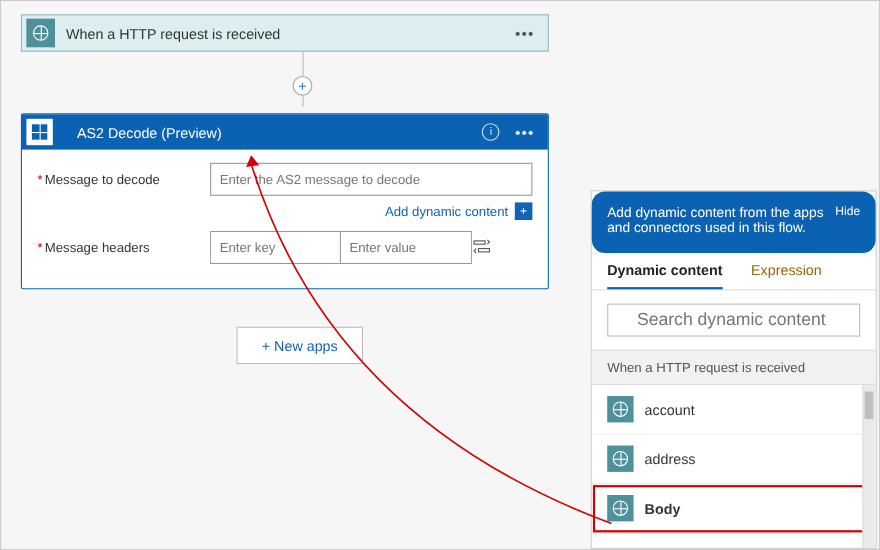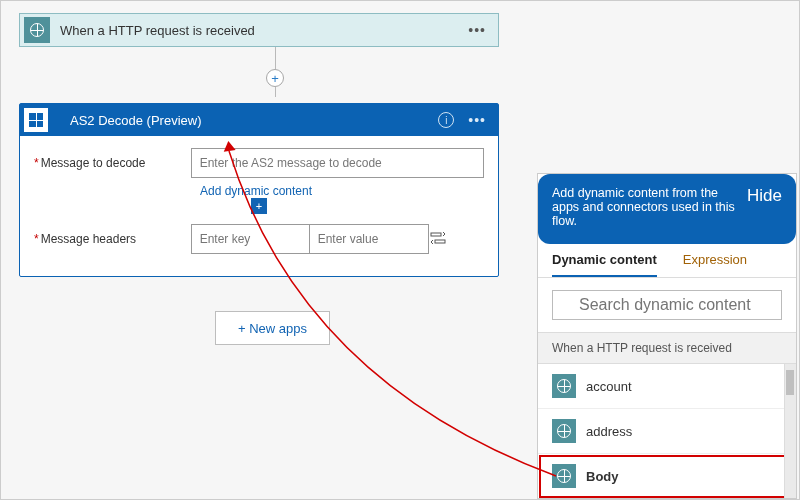--- a/index.html
+++ b/index.html
@@ -34,40 +34,40 @@
   .action-header .ellipsis { color: #dbeaf7; }
   .action-body { padding: 12px 14px 18px 14px; }
   .field-row { display: flex; align-items: center; margin-bottom: 4px; }
   .req { color: #c40000; font-size: 12px; margin-right: 2px; }
   .field-label { font-size: 12px; color: #333; width: 150px; }
   .text-input {
     height: 30px; border: 1px solid #999; font-size: 12px; padding: 0 8px; color: #333; background: #fff;
   }
   .text-input::placeholder { color: #777; }
   .msg-input { flex: 1; }
-  .adc-row { display: flex; justify-content: flex-end; align-items: center; margin: 6px 0 10px 0; flex-direction: column; }
+  .adc-row { display: flex; justify-content: flex-end; align-items: center; margin: 6px 0 10px 0; }
   .adc-link { color: #1264b3; font-size: 12px; margin-right: 6px; cursor: pointer; }
   .adc-badge { width: 16px; height: 16px; background: #1264b3; color: #fff; font-size: 11px; display: flex; align-items: center; justify-content: center; }
   .kv-wrap { flex: 1; display: flex; align-items: center; gap: 0; }
   .kv-pair { display: flex; border: 1px solid #999; }
   .kv-pair input { border: none; height: 28px; font-size: 12px; padding: 0 8px; width: 118px; }
   .kv-pair input:first-child { border-right: 1px solid #999; }
   .switch-icon { width: 18px; height: 18px; display: flex; align-items: center; justify-content: center; color: #555; }
   .newstep-wrap { margin-top: 34px; margin-left: 196px; }
   .newstep-btn {
     height: 34px; padding: 0 22px; border: 1px solid #bdbdbd; background: #fff;
     color: #1264b3; font-size: 13px; cursor: pointer;
   }
   
   .dc-panel {
     position: absolute; right: 2px; top: 172px; bottom: 0; width: 260px; background: #fff; border: 1px solid #ccc;
     display: flex; flex-direction: column;
   }
   .dc-header { background: #0b62b3; color: #fff; padding: 12px 14px 16px 14px; font-size: 12.5px; display: flex; gap: 10px; border-radius: 12px; }
-  .dc-header .hide { cursor: pointer; font-size: 17px; }
+  .dc-header .hide { cursor: pointer; font-size: 11px; }
   .dc-tabs { display: flex; border-bottom: 1px solid #dcdcdc; padding: 8px 14px 0 14px; gap: 26px; }
   .dc-tab { font-size: 13px; padding-bottom: 8px; color: #a16207; cursor: pointer; }
   .dc-tab.active { font-weight: 600; border-bottom: 2px solid #0b62b3; color: #222; }
   .dc-search-wrap { padding: 12px 14px; }
   .dc-search { width: 100%; height: 30px; border: 1px solid #bbb; font-size: 16px; padding: 0 8px 0 26px; background: #fff; position: relative; }
   .dc-search-box { position: relative; }
   .search-glyph { position: absolute; left: 8px; top: 7px; color: #777; }
   .dc-section-label { background: #f1f1f1; border-top: 1px solid #dcdcdc; border-bottom: 1px solid #dcdcdc; font-size: 12px; color: #555; padding: 8px 14px; }
   .dc-list { overflow-y: auto; flex: 1; }
   .dc-item { display: flex; align-items: center; gap: 10px; padding: 10px 14px; border-bottom: 1px solid #eee; cursor: pointer; }

